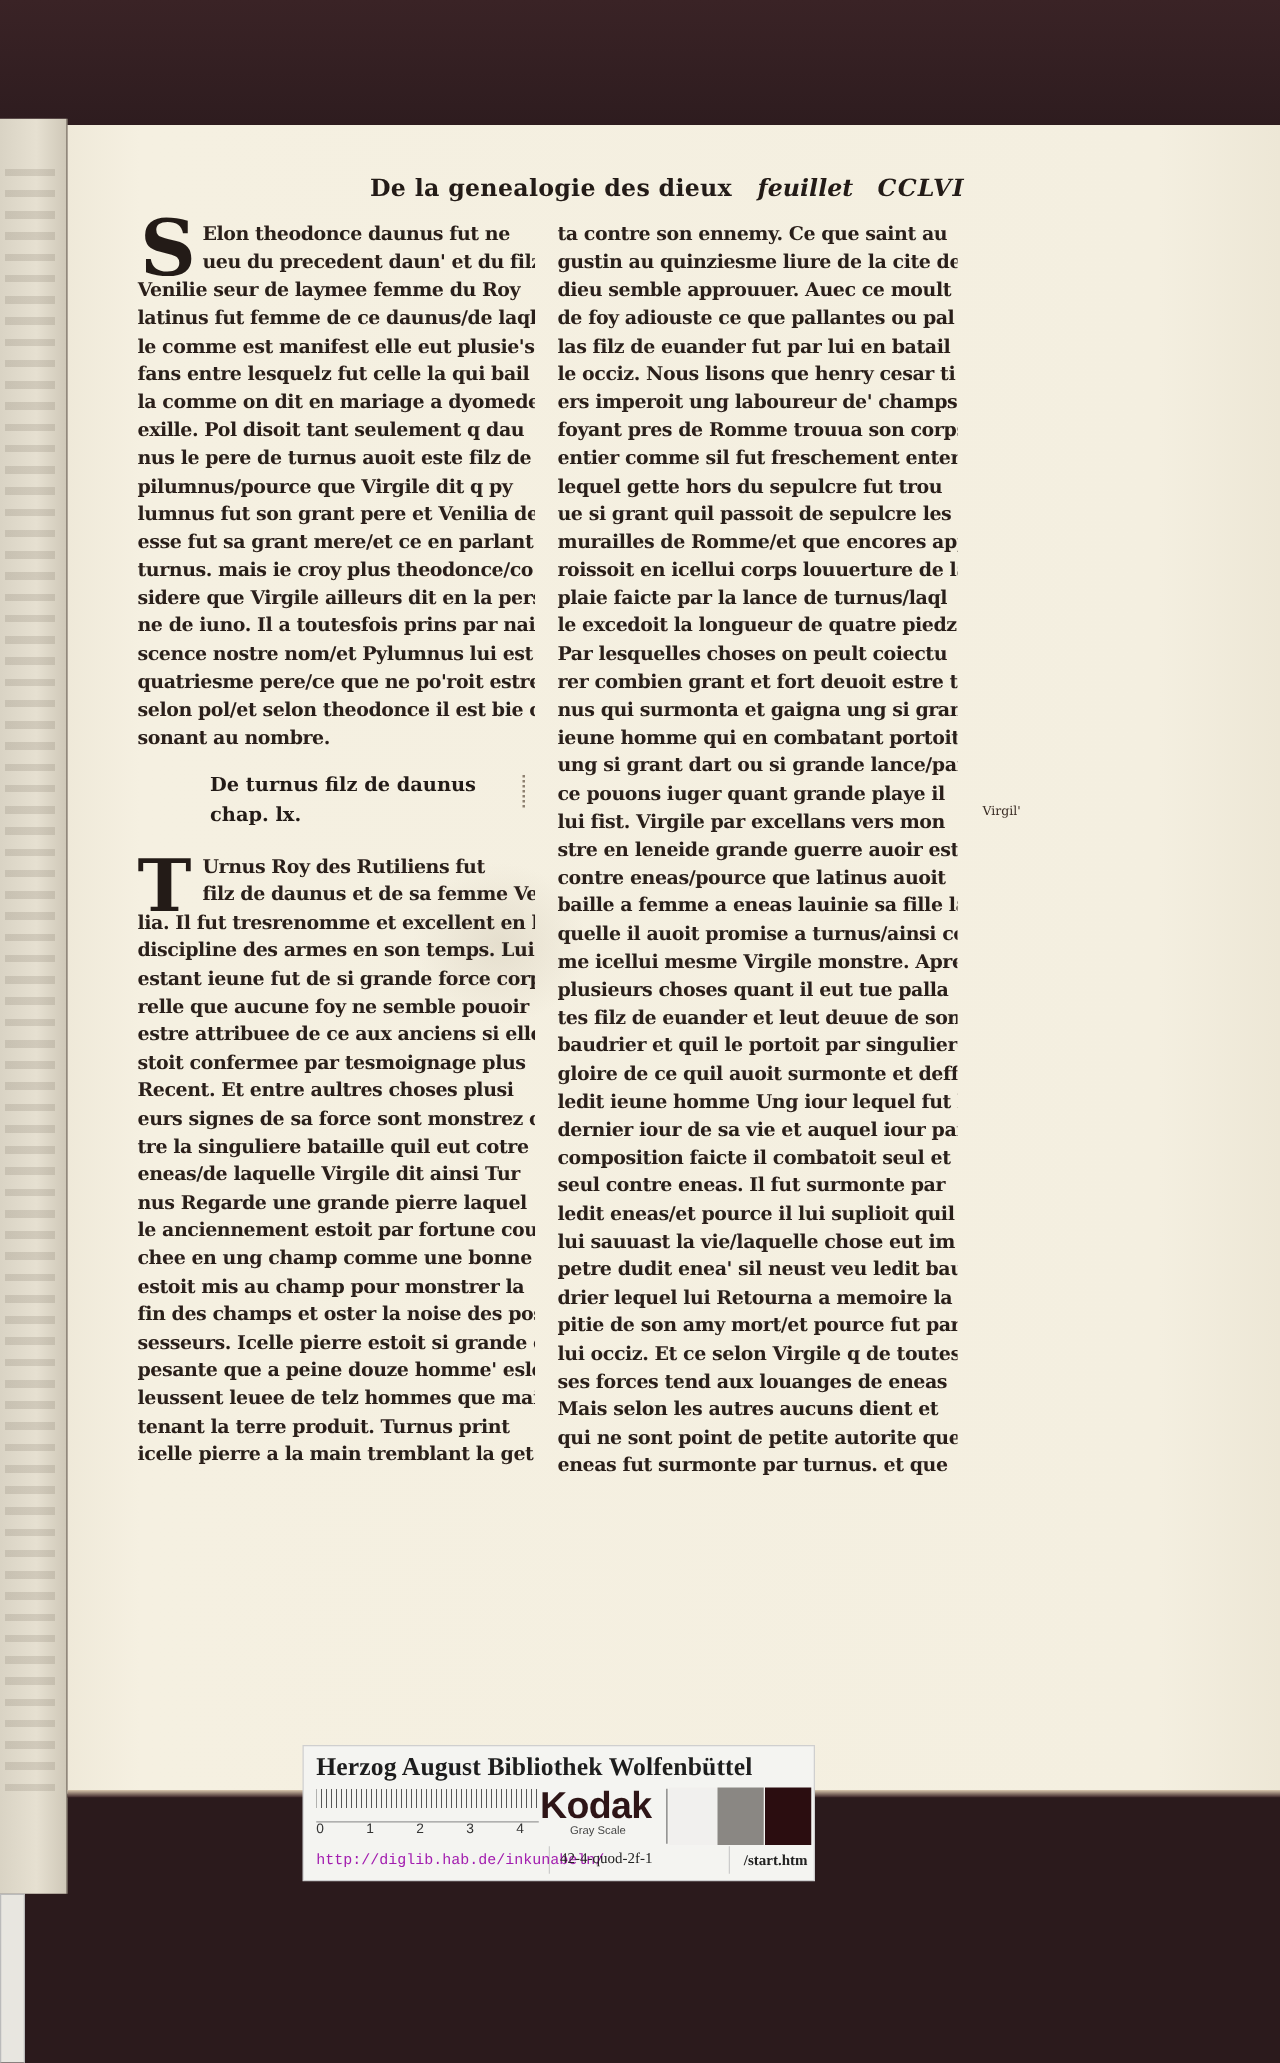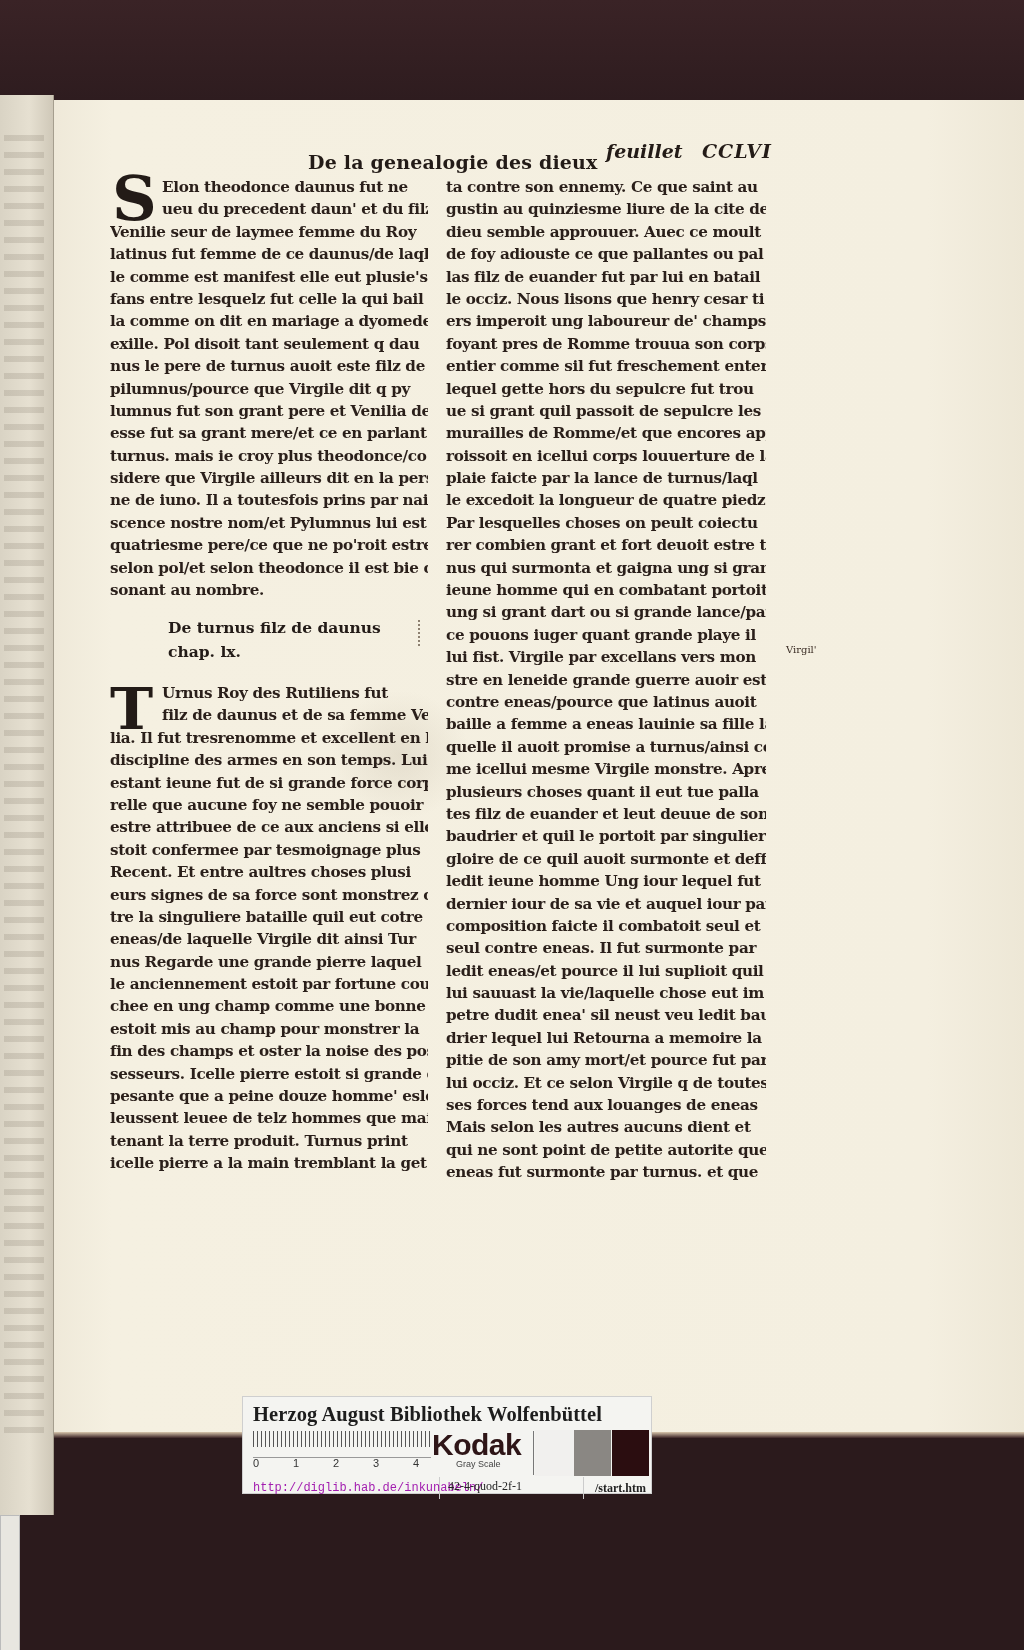--- a/index.html
+++ b/index.html
@@ -17,42 +17,42 @@
     background:repeating-linear-gradient(180deg, rgba(120,110,95,0.28) 0 6px, rgba(0,0,0,0) 6px 17px);
     opacity:0.7; }
   .left-label { position:absolute; left:0; top:1515px; width:18px; height:135px; background:#e8e6e0;
     border:1px solid #bbb; }
   .page { position:absolute; left:54px; top:100px; width:970px; height:1335px;
     background:linear-gradient(90deg,#efe9d9 0%,#f5f0e1 6%,#f4efe0 90%,#ede7d6 100%); }
   .page-bottom-shadow { position:absolute; left:54px; top:1432px; width:970px; height:6px;
     background:linear-gradient(180deg,#d9c7ad,#3a2326); }
   .header { position:absolute; top:140px; left:296px; width:470px; height:32px;
     font-family:"DejaVu Serif", serif; font-weight:bold; color:#231b17; font-size:19px; }
-  .header .title { position:absolute; left:0; top:11px; letter-spacing:0.2px;margin-left:12px; }
+  .header .title { position:absolute; left:0; top:0; letter-spacing:0.2px; }
   .header .feuillet { position:absolute; left:310px; top:0; font-style:italic; }
   .header .folio { position:absolute; left:406px; top:0; font-style:italic; letter-spacing:1px; }
   .col { position:absolute; color:#2a1f1a; font-family:"DejaVu Serif", serif; font-weight:bold;
     font-size:15.2px; line-height:22.4px; white-space:nowrap; letter-spacing:-0.35px; }
   .col-left { left:110px; top:176px; width:318px; }
   .col-right { left:446px; top:176px; width:320px; }
   .line { display:block; height:22.4px; overflow:hidden; }
   .indent-drop { padding-left:52px; }
   .dropcap { position:absolute; font-family:"DejaVu Serif", serif; font-weight:bold; color:#231b17; }
   .dropcap-s { left:112px; top:168px; font-size:62px; line-height:62px; }
   .dropcap-t { left:110px; top:680px; font-size:58px; line-height:58px; }
   .chapter-head { position:absolute; left:168px; top:616px; font-family:"DejaVu Serif", serif;
     font-weight:bold; color:#231b17; font-size:15.5px; line-height:24px; white-space:nowrap; }
   .chapter-mark { position:absolute; left:418px; top:620px; width:3px; height:26px;
     border-left:2px dotted #8d8070; }
   .marginal { position:absolute; left:786px; top:644px; font-size:10px; color:#3a2c24;
     font-family:"DejaVu Serif", serif; font-weight:normal; }
   .bleed { position:absolute; left:330px; top:690px; width:140px; height:130px;
     background:radial-gradient(ellipse at center, rgba(200,190,170,0.35), rgba(0,0,0,0) 70%); }
   
-  .card { position:absolute; left:243px; top:1397px; width:408px; height:96px; background:#f4f4f1;
+  .card { position:absolute; left:243px; top:1397px; width:408px; height:107px; background:#f4f4f1;
     box-shadow:0 0 0 1px #cfcfcf; }
   .card-title { position:absolute; left:10px; top:6px; font-family:"Liberation Serif", serif;
     font-weight:bold; font-size:20.5px; color:#1d1d1d; white-space:nowrap; letter-spacing:0.1px; }
   .ruler { position:absolute; left:10px; top:34px; width:178px; height:26px;
     background:repeating-linear-gradient(90deg,#555 0 1px, rgba(0,0,0,0) 1px 4px);
     -webkit-mask:linear-gradient(180deg,#000 0 60%, rgba(0,0,0,0) 60%); mask:linear-gradient(180deg,#000 0 60%, rgba(0,0,0,0) 60%); }
   .ruler-line { position:absolute; left:10px; top:60px; width:178px; height:1px; background:#999; }
   .ruler-nums { position:absolute; left:10px; top:60px; width:178px; height:14px; font-family:"Liberation Sans", sans-serif; font-size:11px; color:#333; }
   .ruler-nums span { position:absolute; top:0; }
   .kodak { position:absolute; left:189px; top:32px; font-family:"Liberation Sans", sans-serif; font-weight:bold;

